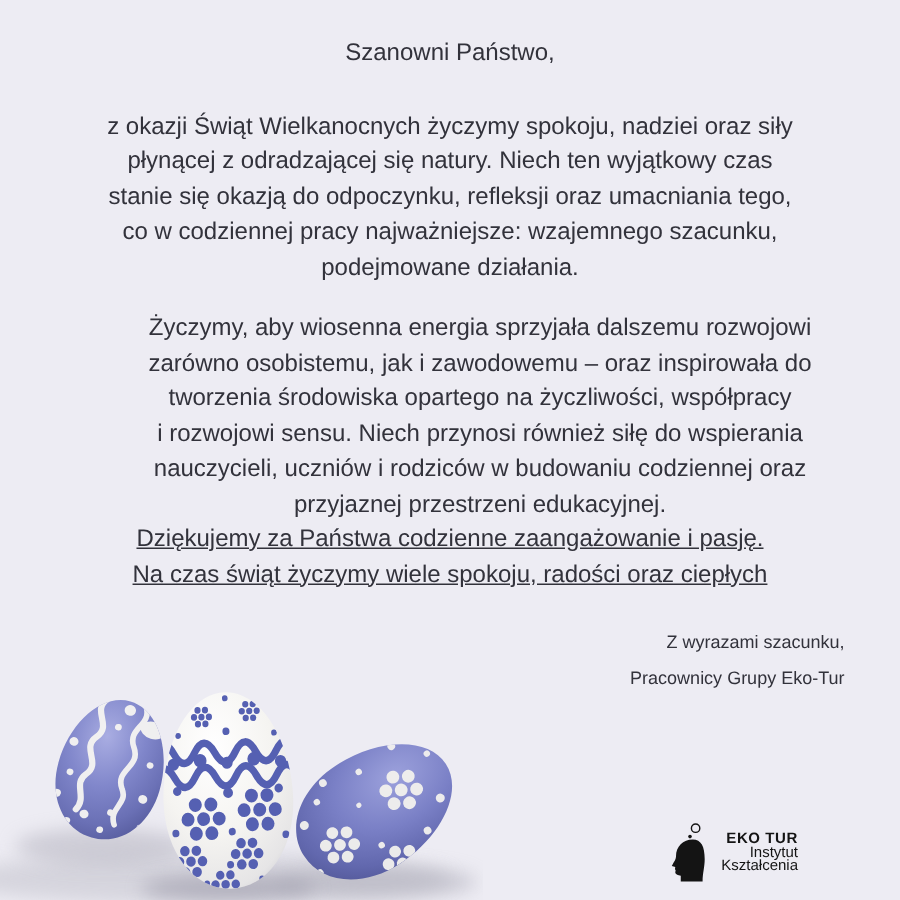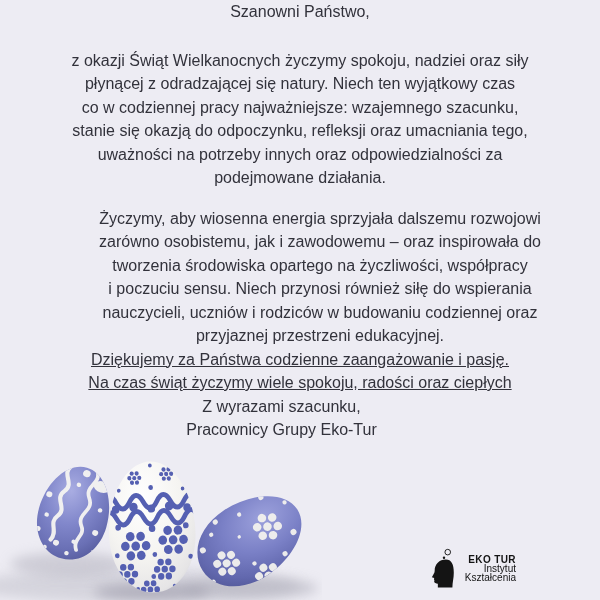--- a/index.html
+++ b/index.html
@@ -3,55 +3,54 @@
 <meta charset="utf-8">
 <style>
   html,body{margin:0;padding:0;}
   body{
     width:600px;height:600px;overflow:hidden;
     background:#edecf3;
     font-family:"Liberation Sans", sans-serif;
     color:#32323b;
   }
   .card{position:relative;width:600px;height:600px;}
-  .textflow{text-align:center;font-size:16px;line-height:23.5px;}
+  .textflow{padding-top:24px;text-align:center;font-size:16px;line-height:23.5px;}
   .line{white-space:nowrap;}
   .para.p1{margin-top:25px;}
   .para.p2{margin-top:17px;margin-left:40px;}
   .para.p3{text-decoration:underline;}
-  .signature{padding-right:37px;font-size:16px;line-height:23.5px;}
+  .signature{margin-top:22px;padding-right:37px;text-align:right;font-size:12px;line-height:23.5px;}
   .eggs{position:absolute;left:0;bottom:0;width:322px;height:150px;display:block;}
-  .logo{position:absolute;right:84px;bottom:11px;display:flex;align-items:flex-start;gap:7px;}
+  .logo{position:absolute;right:68px;bottom:11px;display:flex;align-items:flex-start;gap:7px;}
   .logo-head{display:block;}
   .logo-text{margin-top:7px;text-align:right;color:#141414;}
   .logo-title{font-weight:bold;font-size:10px;letter-spacing:.4px;line-height:11px;}
   .logo-sub{font-size:10px;line-height:8.5px;}
 </style>
 </head>
 <body>
 
 <div class="card">
 
   <div class="textflow">
     <div class="greeting line">Szanowni Państwo,</div>
 
     <div class="para p1">
       <div class="line">z okazji Świąt Wielkanocnych życzymy spokoju, nadziei oraz siły</div>
       <div class="line">płynącej z odradzającej się natury. Niech ten wyjątkowy czas</div>
+      <div class="line">stanie się okazją do odpoczynku, refleksji oraz umacniania tego,</div>
       <div class="line">co w codziennej pracy najważniejsze: wzajemnego szacunku,</div>
-      <div class="line">stanie się okazją do odpoczynku, refleksji oraz umacniania tego,</div>
-      <div class="line">uważności na potrzeby innych oraz odpowiedzialności za</div>
       <div class="line">podejmowane działania.</div>
     </div>
 
     <div class="para p2">
       <div class="line">Życzymy, aby wiosenna energia sprzyjała dalszemu rozwojowi</div>
       <div class="line">zarówno osobistemu, jak i zawodowemu – oraz inspirowała do</div>
       <div class="line">tworzenia środowiska opartego na życzliwości, współpracy</div>
-      <div class="line">i poczuciu sensu. Niech przynosi również siłę do wspierania</div>
+      <div class="line">i rozwojowi sensu. Niech przynosi również siłę do wspierania</div>
       <div class="line">nauczycieli, uczniów i rodziców w budowaniu codziennej oraz</div>
       <div class="line">przyjaznej przestrzeni edukacyjnej.</div>
     </div>
 
     <div class="para p3">
       <div class="line">Dziękujemy za Państwa codzienne zaangażowanie i pasję.</div>
       <div class="line">Na czas świąt życzymy wiele spokoju, radości oraz ciepłych</div>
     </div>
 
     <div class="signature">

